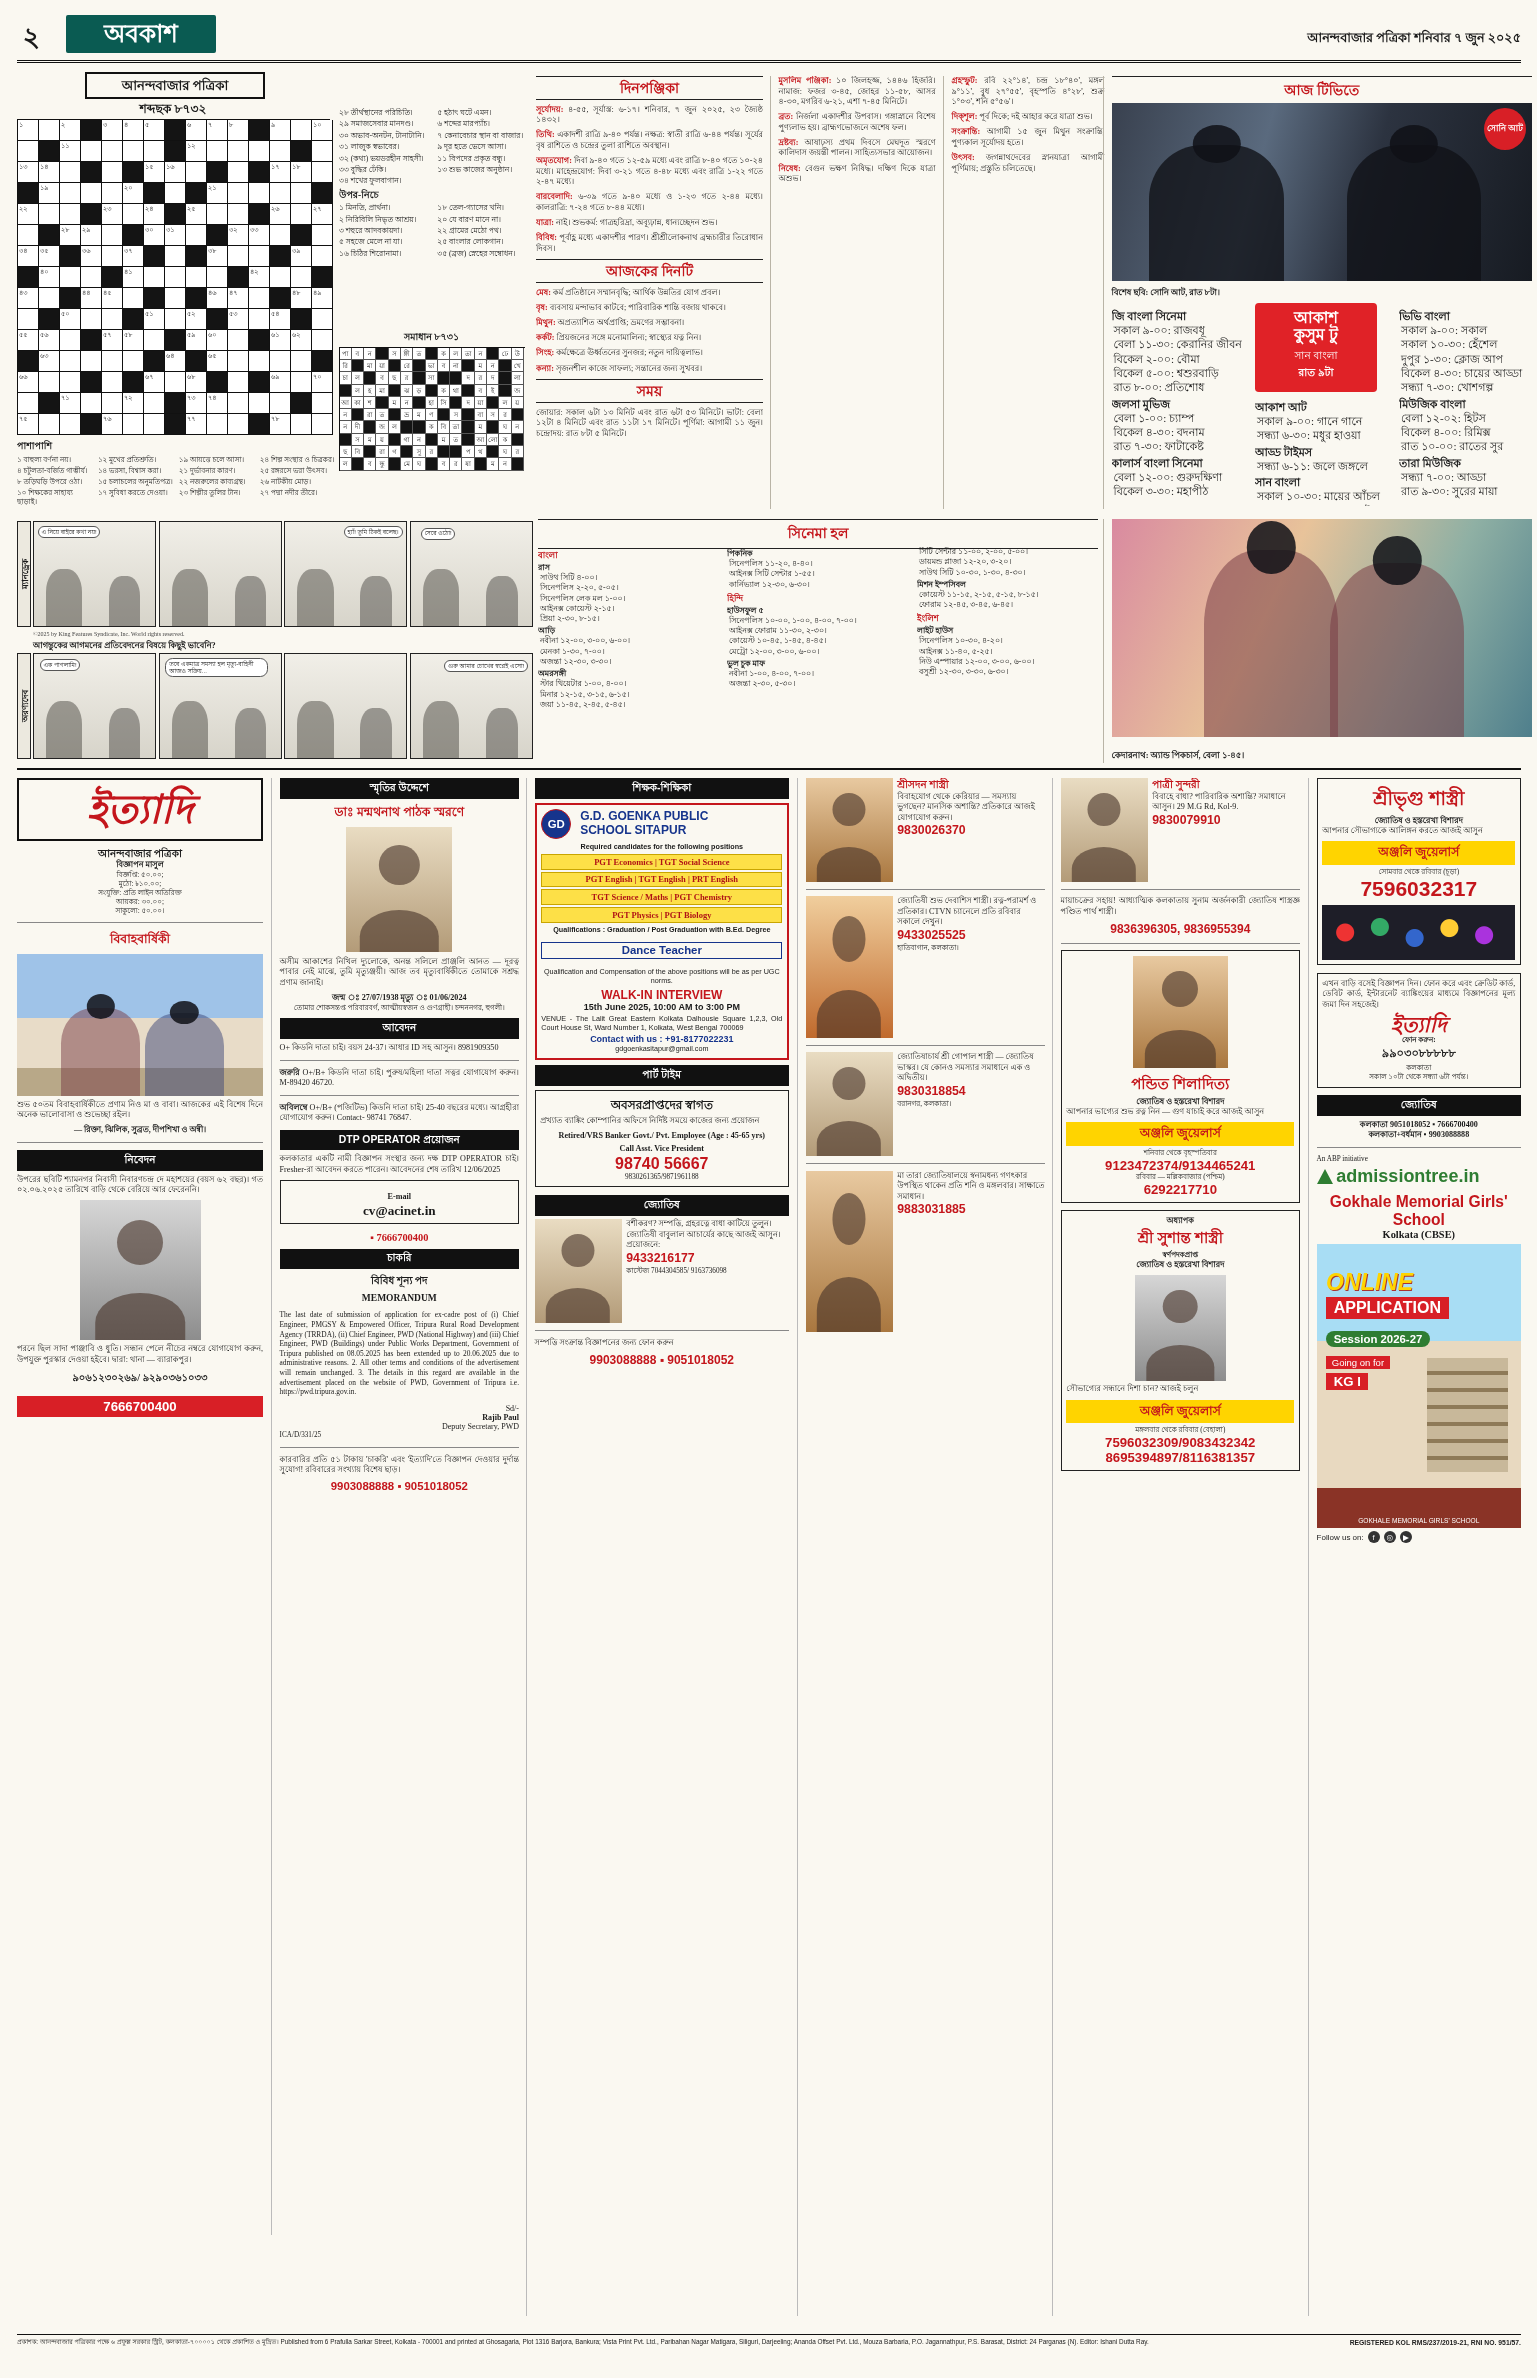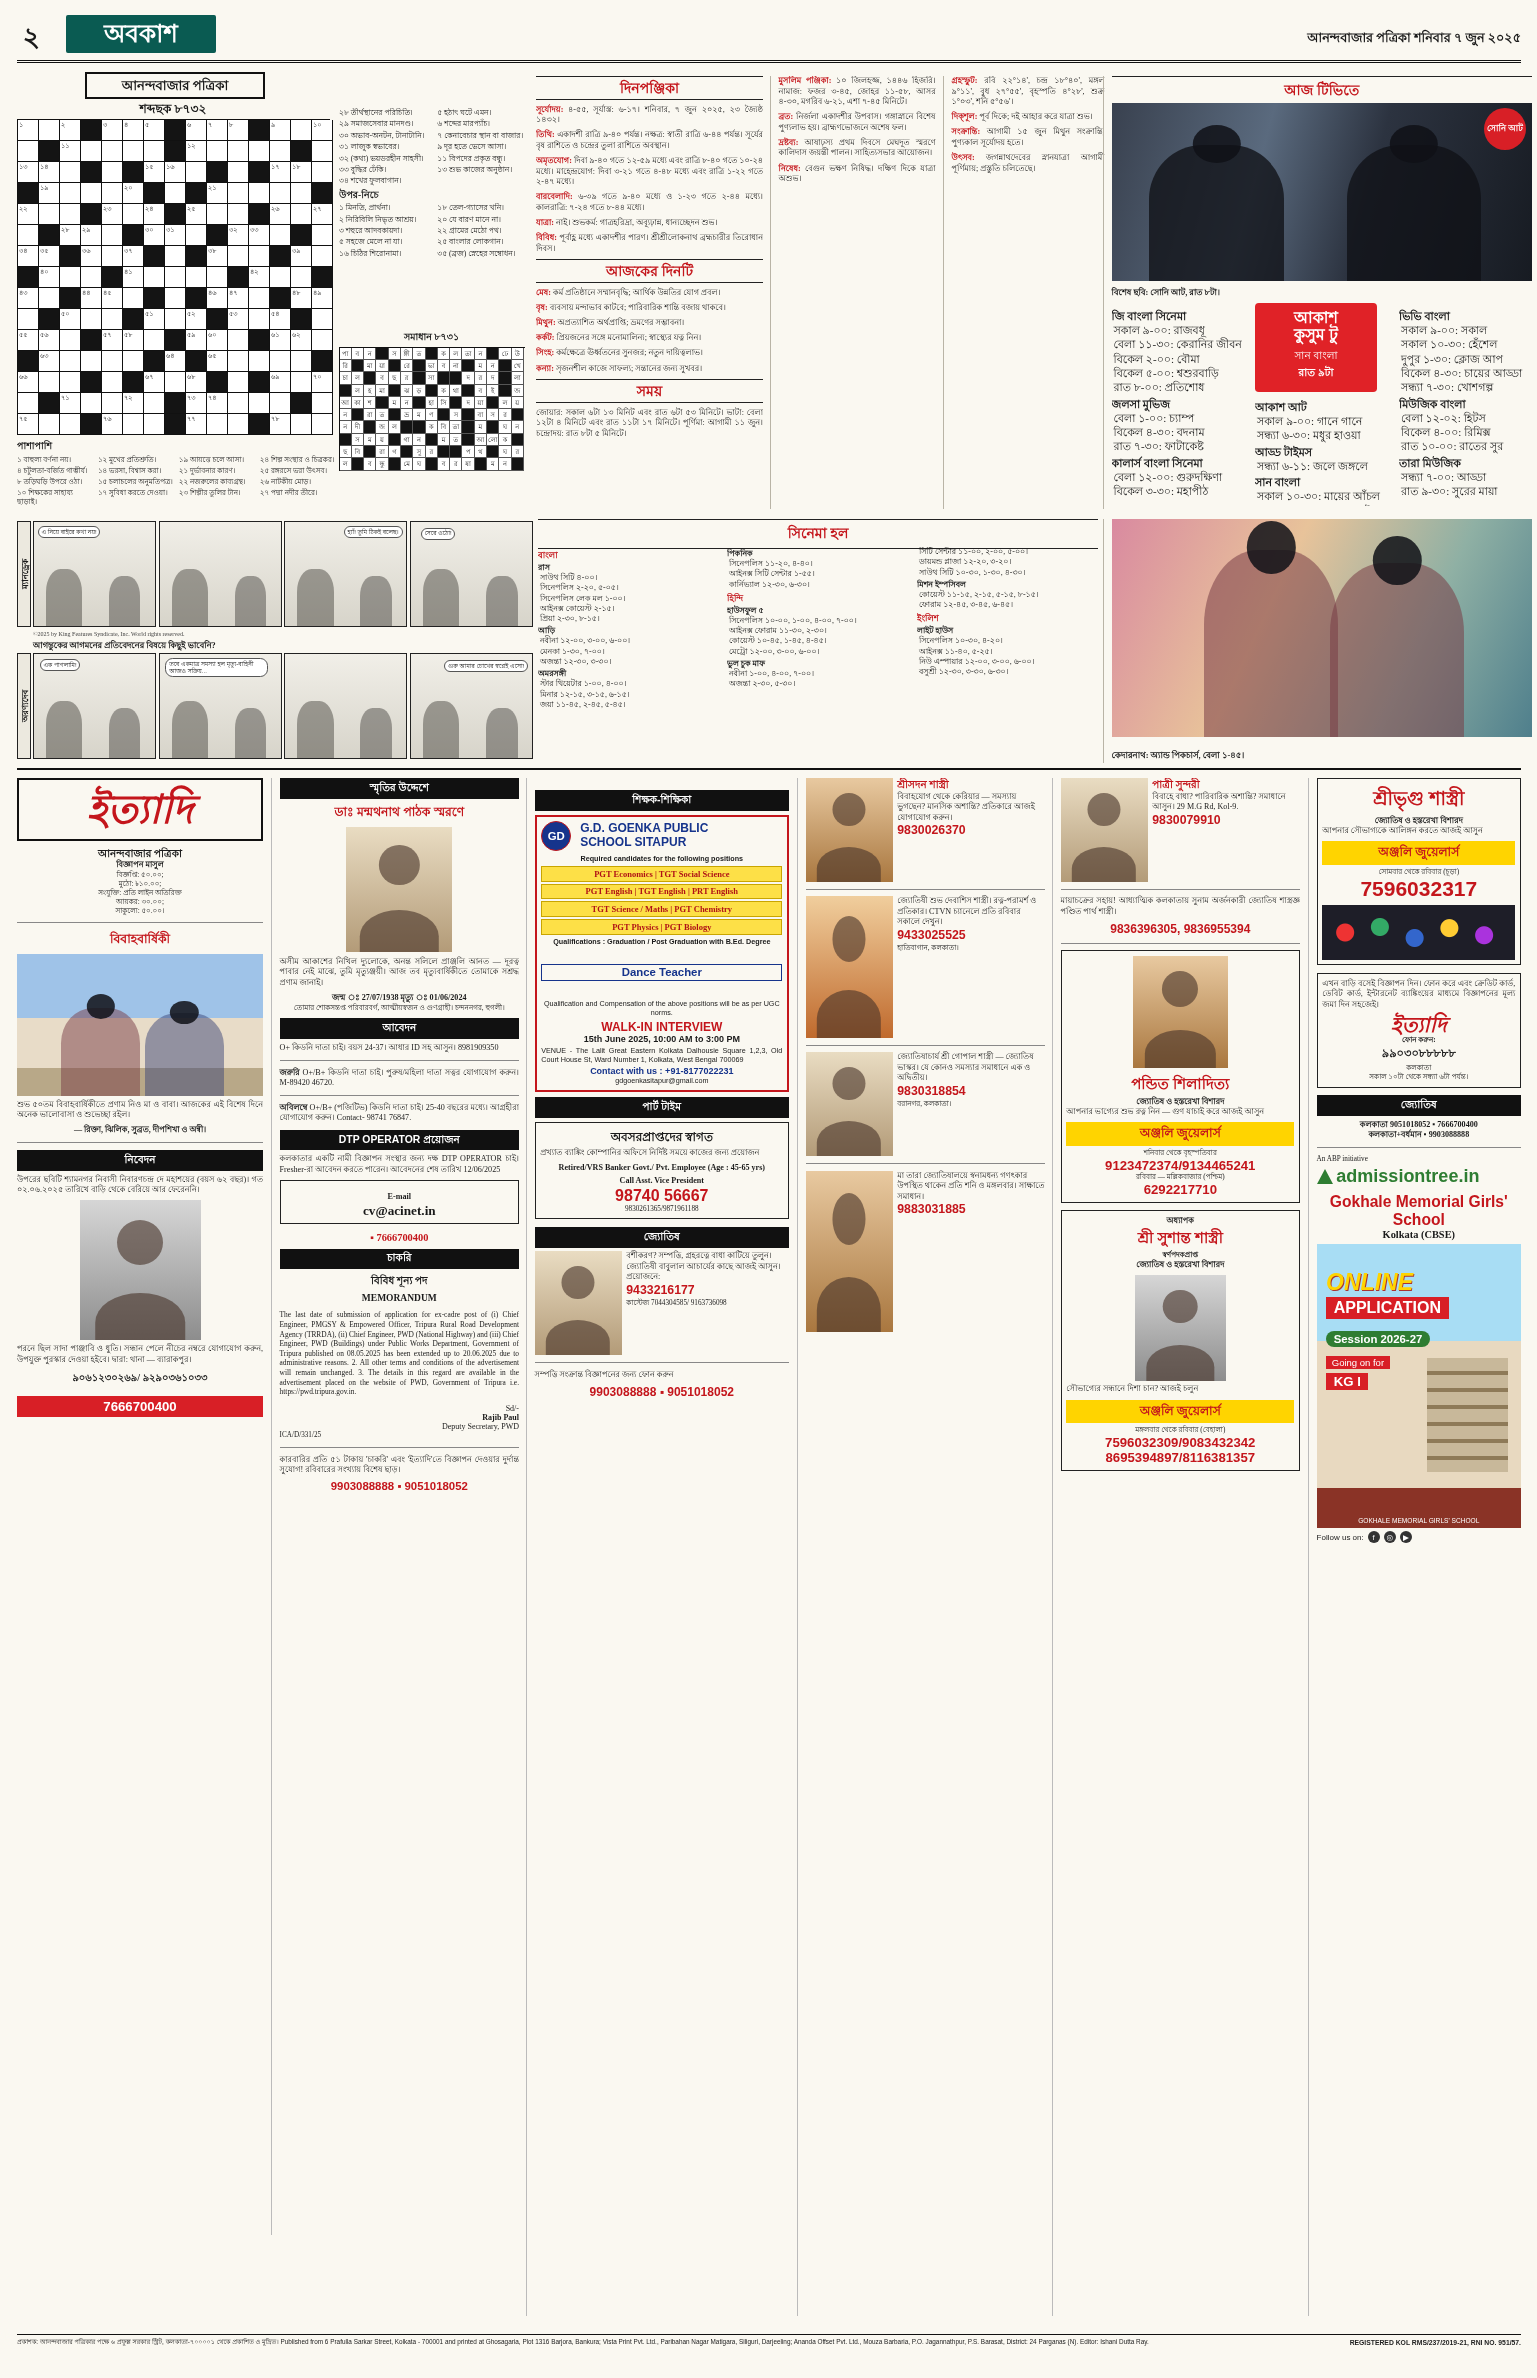--- a/index.html
+++ b/index.html
@@ -130,21 +130,21 @@
   .redphone{background:#d81f26;color:#fff;font-weight:bold;text-align:center;font-size:13.2px;padding:2.8px 0;
             font-family:"Liberation Sans",sans-serif}
   .bigredtel{color:#c4161c;font-weight:bold;font-family:"Liberation Sans",sans-serif}
   .yellowstrip{background:#ffd400;color:#c4161c;font-weight:bold;text-align:center;font-size:12.3px;padding:1.9px 0;margin:2.8px 0}
   .subjrow{background:#fde047;color:#b01116;font-weight:bold;font-size:8.5px;text-align:center;
            border:0.9px solid #c9a500;margin:1.9px 0;padding:1.9px 0.9px;font-family:Liberation Serif, serif}
   .goenka{border:2.4px solid #c4161c;padding:4.7px;font-family:"Liberation Sans",sans-serif}
   .gd-logo{width:28px;height:28px;border-radius:50%;background:#16348c;color:#fff;font-weight:bold;font-size:11.4px;
            display:inline-flex;align-items:center;justify-content:center;border:1.9px solid #c4161c;vertical-align:middle;margin-right:4.7px}
   .schoolname{color:#16348c;font-weight:bold;font-size:12px;display:inline-block;vertical-align:middle;width:180px;line-height:1.15}
-  .dancebox{border:1.4px solid #16348c;color:#16348c;font-weight:bold;text-align:center;font-size:11.4px;padding:1.9px 0;margin:18px 0}
+  .dancebox{border:1.4px solid #16348c;color:#16348c;font-weight:bold;text-align:center;font-size:11.4px;padding:1.9px 0;margin:8px 0}
   .walkin{color:#c4161c;font-weight:bold;text-align:center;font-size:12px;margin-top:2.8px}
   .treetop{display:inline-block;width:0;height:0;border-left:8.5px solid transparent;border-right:8.5px solid transparent;border-bottom:15px solid #2e7d32;vertical-align:middle}
   .admis{color:#2e7d32;font-weight:bold;font-size:18px;font-family:"Liberation Sans",sans-serif;vertical-align:middle}
   .gkname{color:#c4161c;font-weight:bold;font-size:15.6px;text-align:center;line-height:1.15;font-family:"Liberation Sans",sans-serif}
   .gkcity{text-align:center;font-weight:bold;font-size:10.4px;margin:0.9px 0 3.8px}
   #gkimg{position:relative;height:284px;background:linear-gradient(180deg,#a8ddf4 0 34%,#e8d9c0 34% 86%,#8a3326 86% 100%);overflow:hidden}
   .gk-online{position:absolute;left:9.5px;top:24.6px;color:#ffd400;font-weight:bold;font-size:23px;font-style:italic;
              text-shadow:0.9px 0.9px 0 #a33;font-family:"Liberation Sans",sans-serif}
   .gk-app{position:absolute;left:9.5px;top:53px;background:#d81f26;color:#fff;font-weight:bold;font-size:16px;
           padding:1.9px 7.6px;font-family:"Liberation Sans",sans-serif}
@@ -1034,21 +1034,21 @@
     <div class="sd">Sd/-</div>
     <div class="sd b">Rajib Paul</div>
     <div class="sd">Deputy Secretary, PWD</div>
     <div class="tiny">ICA/D/331/25</div>
     <div class="adsep"></div>
     <p class="para small">কারবারির প্রতি ৫১ টাকায় 'চাকরি' এবং 'ইত্যাদি'তে বিজ্ঞাপন দেওয়ার দুর্দান্ত সুযোগ! রবিবারের সংখ্যায় বিশেষ ছাড়।</p>
     <div class="c bigredtel" style="font-size:11.4px">9903088888 ▪ 9051018052</div>
   </div>
 
   <div class="col" id="c3">
-    <div class="blackbar" style="margin-top:12px">শিক্ষক-শিক্ষিকা</div>
+    <div class="blackbar" style="margin-top:0">শিক্ষক-শিক্ষিকা</div>
     <div class="goenka">
       <div>
         <span class="gd-logo">GD</span>
         <span class="schoolname">G.D. GOENKA PUBLIC SCHOOL SITAPUR</span>
       </div>
       <div class="c tiny b" style="margin:2.8px 0">Required candidates for the following positions</div>
       <div>
           <div class="subjrow">PGT Economics | TGT Social Science</div>
           <div class="subjrow">PGT English | TGT English | PRT English</div>
           <div class="subjrow">TGT Science / Maths | PGT Chemistry</div>

